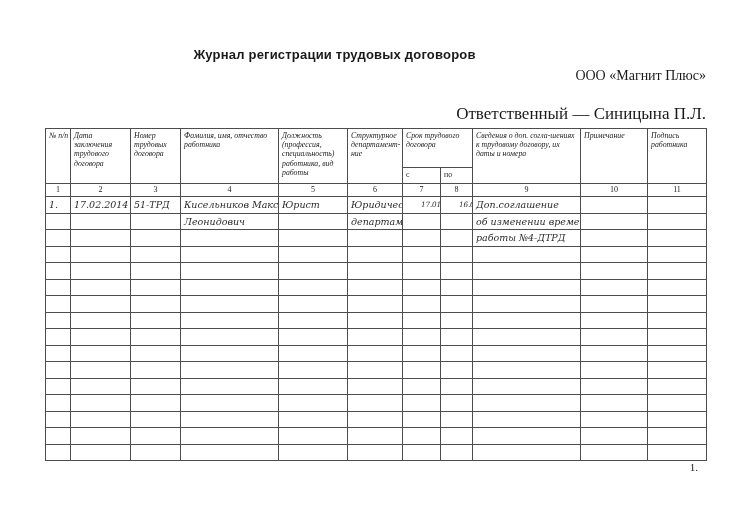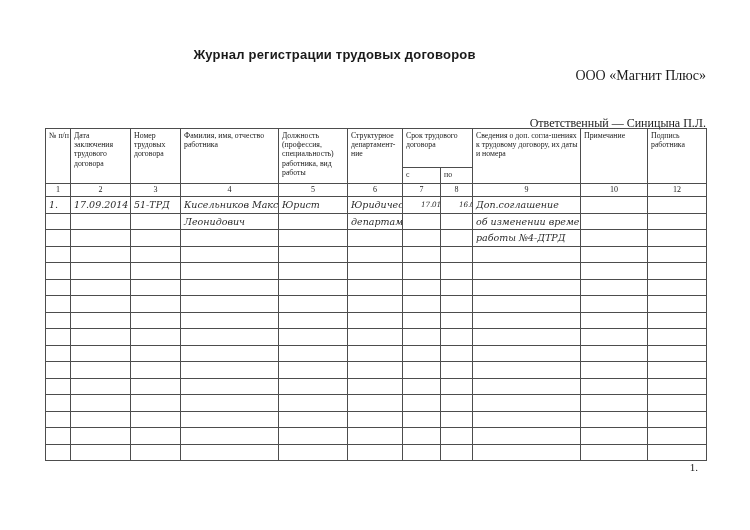--- a/index.html
+++ b/index.html
@@ -15,39 +15,39 @@
     position: absolute; top: 47px; left: 0; width: 669px;
     text-align: center;
     font-family: "Liberation Sans", sans-serif;
     font-weight: bold; font-size: 13px; letter-spacing: 0.2px;
   }
   .doc-meta {
     position: absolute; top: 67px; right: 44px;
     text-align: right; font-size: 14px; line-height: 18px;
   }
   .doc-responsible {
-    position: absolute; top: 116px; right: 44px;
-    text-align: right; font-size: 12px;
+    position: absolute; top: 104px; right: 44px;
+    text-align: right; font-size: 17px;
   }
   table.reg {
     position: absolute; top: 128px; left: 45px;
     width: 661px;
     border-collapse: collapse; table-layout: fixed;
   }
   table.reg th, table.reg td {
     border: 1px solid #4d4d4d;
     overflow: hidden;
   }
   thead th {
     font-weight: normal; font-size: 7.8px; line-height: 9.2px;
     text-align: left; vertical-align: top;
     padding: 2px 1px 0 3px;
     white-space: normal; word-break: normal;
   }
-  tr.head-main { height: 39px; }
+  tr.head-main { height: 39px; font-style: italic; }
   tr.head-sub { height: 16px; }
   tr.num-row { height: 13px; }
   tr.num-row th {
     text-align: center; vertical-align: middle;
     font-size: 8px; padding: 0; font-weight: normal;
   }
   tbody tr { height: 16.5px; }
   tbody td {
     font-family: "DejaVu Serif", serif;
     font-style: italic;
@@ -110,27 +110,27 @@
         <th>1</th>
         <th>2</th>
         <th>3</th>
         <th>4</th>
         <th>5</th>
         <th>6</th>
         <th>7</th>
         <th>8</th>
         <th>9</th>
         <th>10</th>
-        <th>12</th>
+        <th>11</th>
       </tr>
   </thead>
   <tbody id="tbody">
       <tr>
         <td>1.</td>
-        <td>17.09.2014</td>
+        <td>17.02.2014</td>
         <td>51-ТРД</td>
         <td>Кисельников Максим</td>
         <td>Юрист</td>
         <td>Юридический</td>
         <td>17.01.14</td>
         <td>16.01.15</td>
         <td>Доп.соглашение</td>
         <td></td>
         <td></td>
       </tr>

